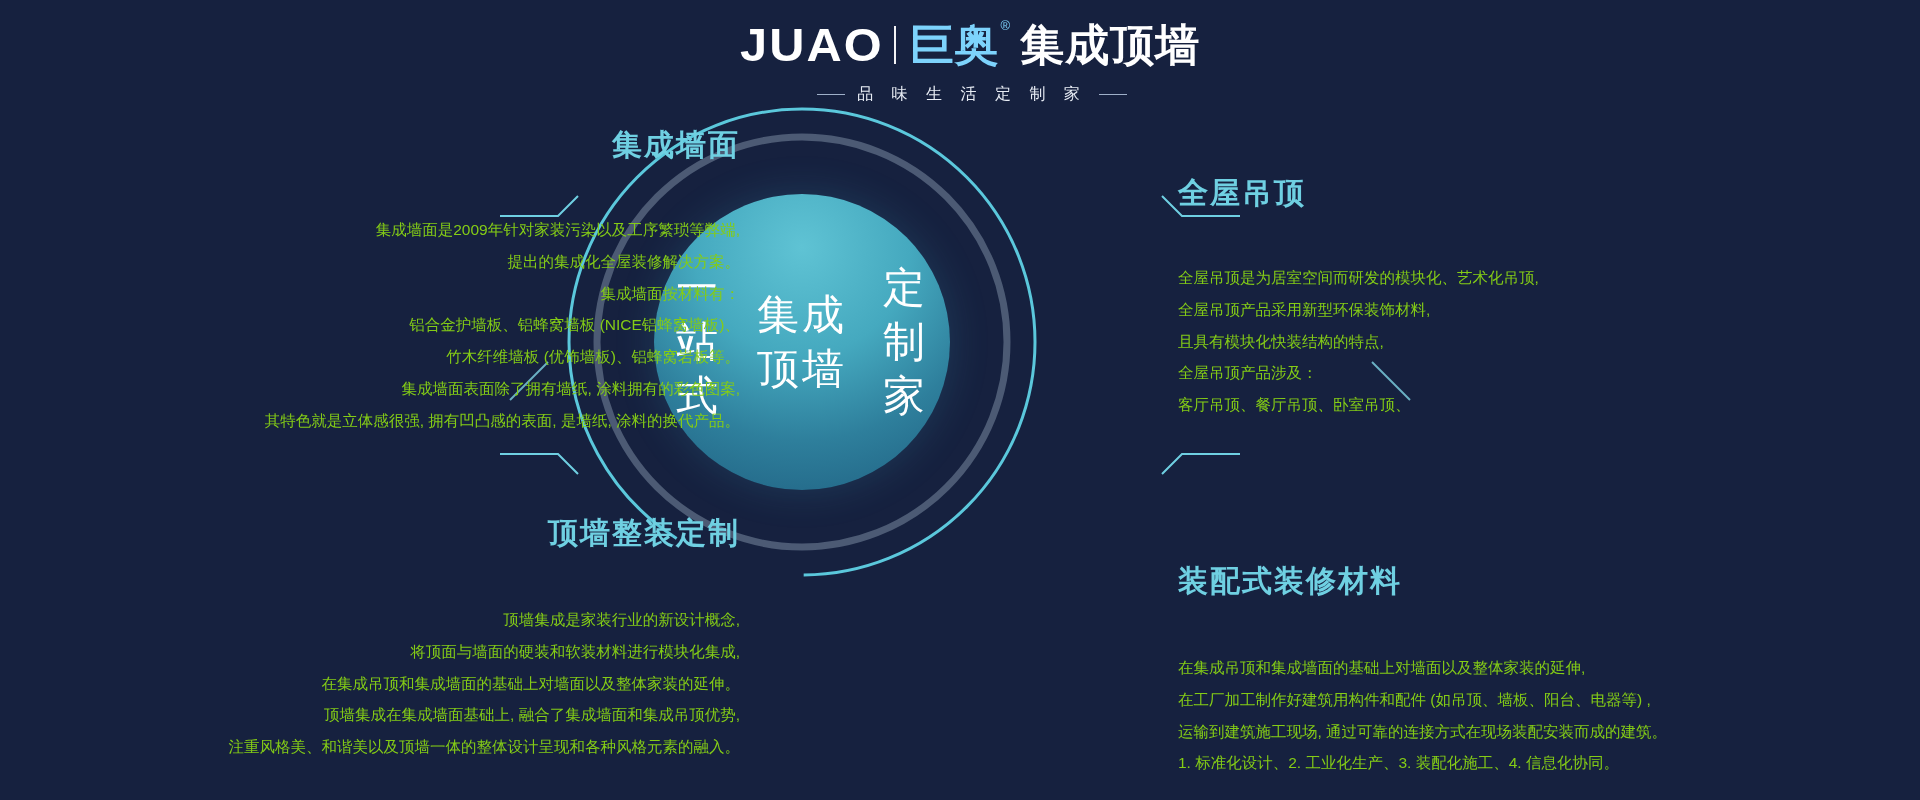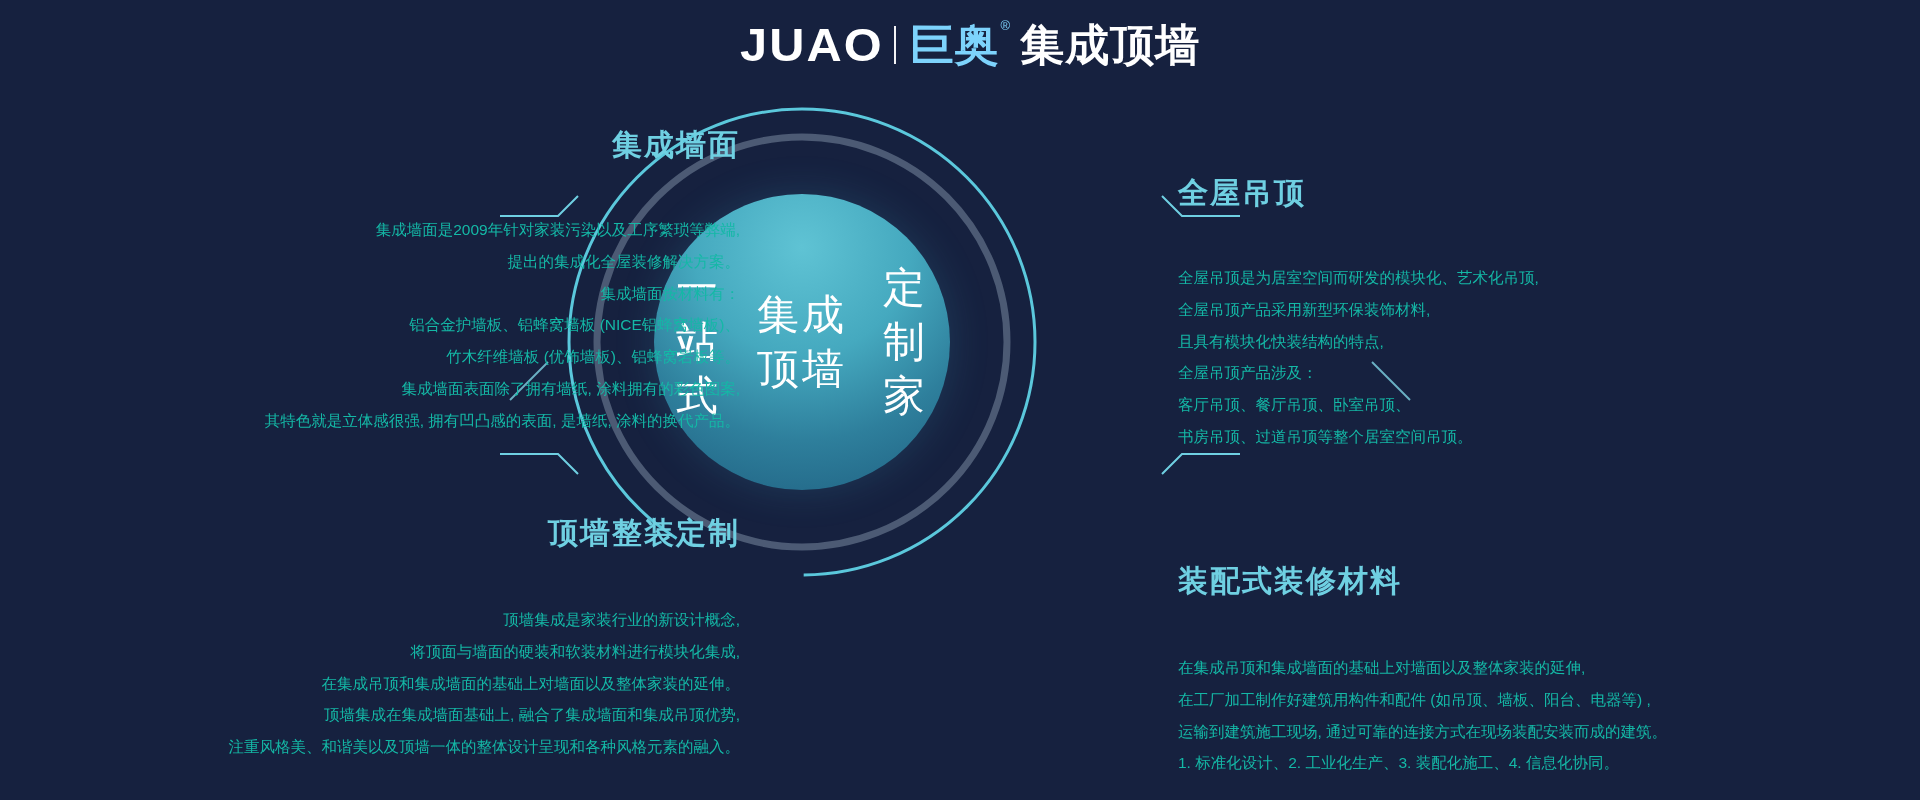--- a/index.html
+++ b/index.html
@@ -102,21 +102,21 @@
   .quad{position:absolute;}
   .q-title{
     color:#6fd0e2;
     font-size:30px;
     font-weight:700;
     letter-spacing:2px;
     line-height:1;
     white-space:nowrap;
   }
   .q-body{
-    color:#14b8a6;
+    color:#84cc16;
     font-size:15.5px;
     line-height:2.05;
     white-space:nowrap;
   }
 
   
   .q-left .q-title{text-align:right;}
   .q-left .q-body{text-align:right;}
   .q-right .q-title{text-align:left;margin-top:48px;}
   .q-right .q-body{text-align:left;}
@@ -138,20 +138,25 @@
 <body>
 
 <div id="stage">
 
   <div class="header">
     <div class="logo-row">
       <span class="logo-en">JUAO</span>
       <span class="logo-divider"></span>
       <span class="logo-cn"><span>巨奥</span><span class="logo-reg">®</span></span>
       <span class="logo-cn2">集成顶墙</span>
+    </div>
+    <div class="tagline">
+      <span class="tag-rule"></span>
+      <span>品 味 生 活 定 制 家</span>
+      <span class="tag-rule"></span>
     </div>
   </div>
 
   <div class="rings">
     <svg width="472" height="472" style="position:absolute;left:0;top:0;">
       <circle cx="236" cy="236" r="233" fill="none" stroke="#5bc8dc" stroke-width="3" stroke-dasharray="1330 134" stroke-dashoffset="600" transform="rotate(-90 236 236)"></circle>
       <circle cx="236" cy="236" r="205" fill="none" stroke="#4c5a74" stroke-width="7"></circle>
     </svg>
 
     <div class="core">
@@ -202,21 +207,20 @@
   </div>
 
   <div class="quad q-right" id="quad-tr">
     <div class="q-title">全屋吊顶</div>
     <div class="q-body" style="margin-top:54px;">
       <div>全屋吊顶是为居室空间而研发的模块化、艺术化吊顶,</div>
       <div>全屋吊顶产品采用新型环保装饰材料,</div>
       <div>且具有模块化快装结构的特点,</div>
       <div>全屋吊顶产品涉及：</div>
       <div>客厅吊顶、餐厅吊顶、卧室吊顶、</div>
-      <div>书房吊顶、过道吊顶等整个居室空间吊顶。</div>
     </div>
   </div>
 
   <div class="quad q-left" id="quad-bl">
     <div class="q-title">顶墙整装定制</div>
     <div class="q-body" style="margin-top:56px;">
       <div>顶墙集成是家装行业的新设计概念,</div>
       <div>将顶面与墙面的硬装和软装材料进行模块化集成,</div>
       <div>在集成吊顶和集成墙面的基础上对墙面以及整体家装的延伸。</div>
       <div>顶墙集成在集成墙面基础上, 融合了集成墙面和集成吊顶优势,</div>

